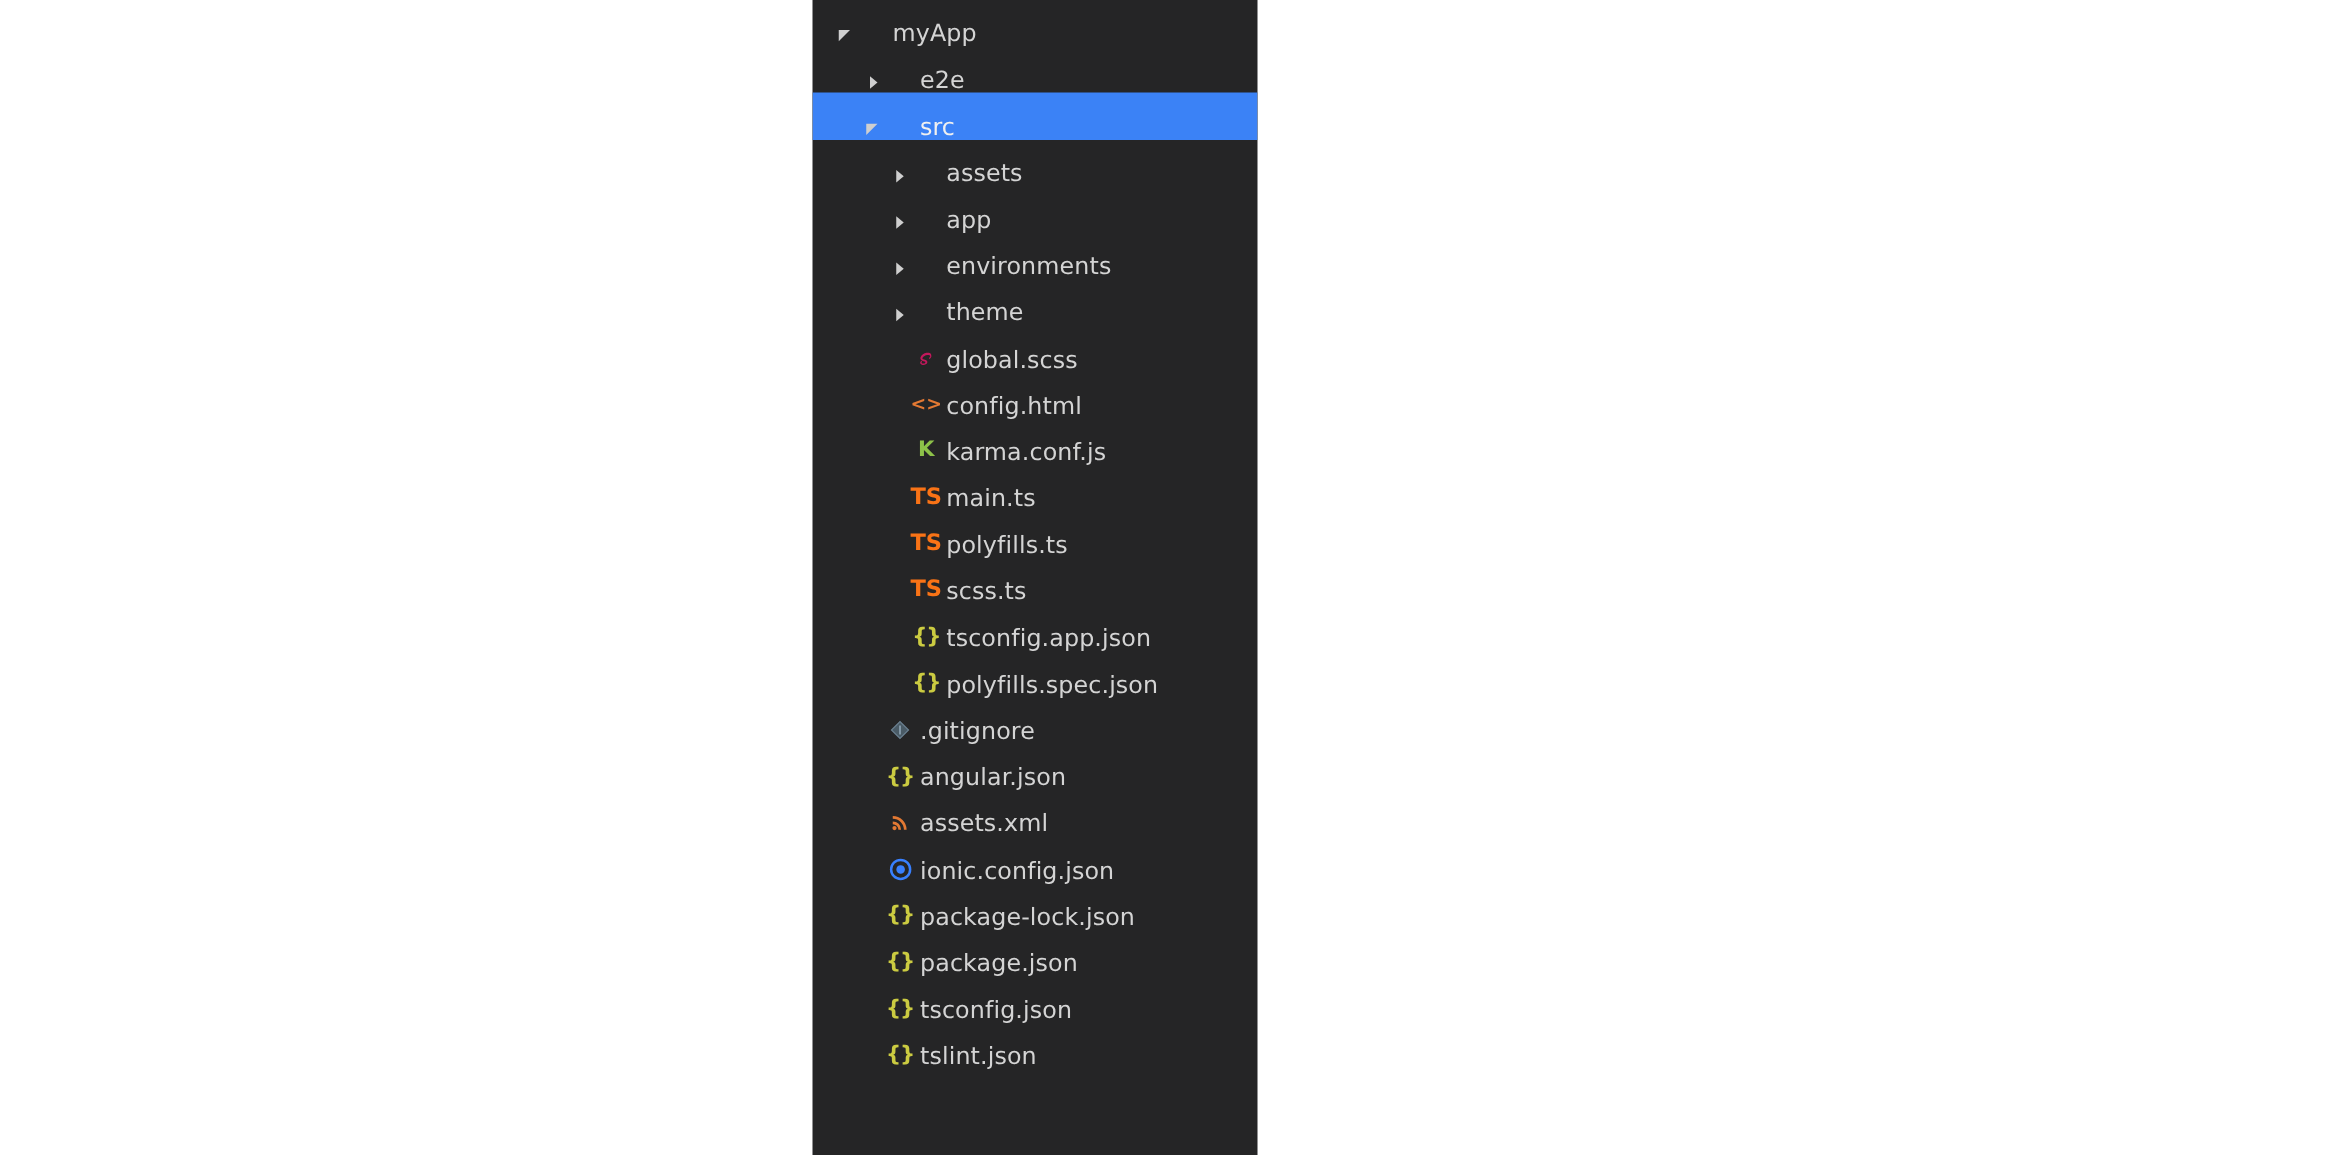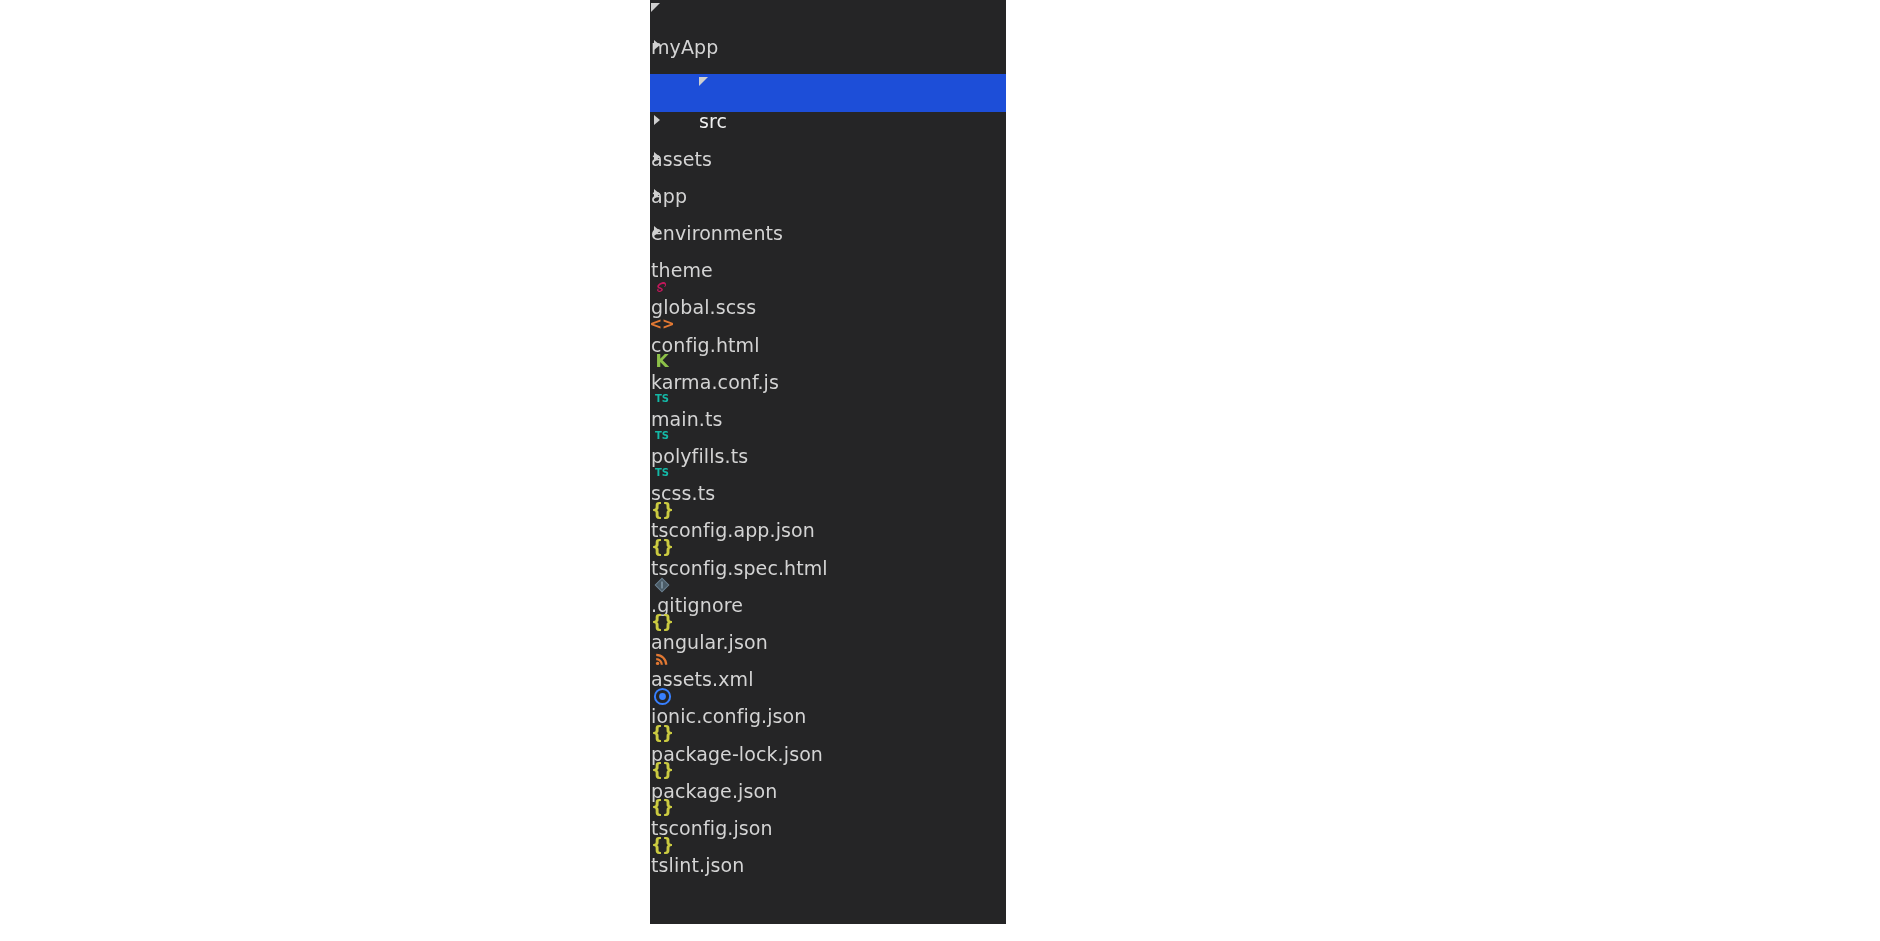--- a/index.html
+++ b/index.html
@@ -27,28 +27,26 @@
   .tree {
     display: block;
     padding: 0;
     margin: 0;
   }
 
   .tree-row {
     position: relative;
     height: 37.2px;
     display: flex;
-    align-items: flex-start;
+    align-items: flex-end;
     white-space: nowrap;
     box-sizing: border-box;
-    flex-direction: column;
   }
   .tree-row.selected {
-    background: #1d4ed8;
-    padding-left: 48px;
+    background: #3b82f6;
   }
 
   
   .indent {
     display: inline-block;
     flex: 0 0 auto;
   }
   .indent.d0 { width: 20px; }
   .indent.d1 { width: 42px; }
   .indent.d2 { width: 63px; }
@@ -96,21 +94,21 @@
     align-items: center;
     justify-content: center;
     font-size: 15px;
     font-weight: bold;
     line-height: 1;
     font-family: "DejaVu Sans", "Liberation Sans", sans-serif;
   }
   .ficon.blank { }
 
   .ficon.json   { color: #cbcb41; font-size: 17px; letter-spacing: -1px; }
-  .ficon.ts     { color: #14b8a6; font-size: 10px; letter-spacing: 0px; }
+  .ficon.ts     { color: #f97316; font-size: 18px; letter-spacing: 0px; }
   .ficon.html   { color: #e37933; font-size: 15px; }
   .ficon.karma  { color: #8dc149; font-size: 17px; }
 
   .label {
     flex: 0 0 auto;
     color: #d4d4d4;
     font-size: 19px;
     line-height: 1;
     letter-spacing: 0.1px;
     padding-left: 1px;
@@ -209,21 +207,21 @@
       <div class="tree-row">
         <span class="indent d2"></span>
         <span class="arrow none"></span>
         <span class="ficon json">{}</span>
         <span class="label">tsconfig.app.json</span>
       </div>
       <div class="tree-row">
         <span class="indent d2"></span>
         <span class="arrow none"></span>
         <span class="ficon json">{}</span>
-        <span class="label">tsconfig.spec.html</span>
+        <span class="label">polyfills.spec.json</span>
       </div>
       <div class="tree-row">
         <span class="indent d1"></span>
         <span class="arrow none"></span>
         <span class="ficon">
           <svg width="18" height="18" viewBox="0 0 18 18">
             <rect x="4.2" y="4.2" width="9.6" height="9.6" transform="rotate(45 9 9)" fill="#4a5b66" stroke="#6b8091" stroke-width="1"></rect>
             <path d="M9 5.4 L9 12.6" stroke="#8fa6b5" stroke-width="1.3"></path>
           </svg>
         </span>

